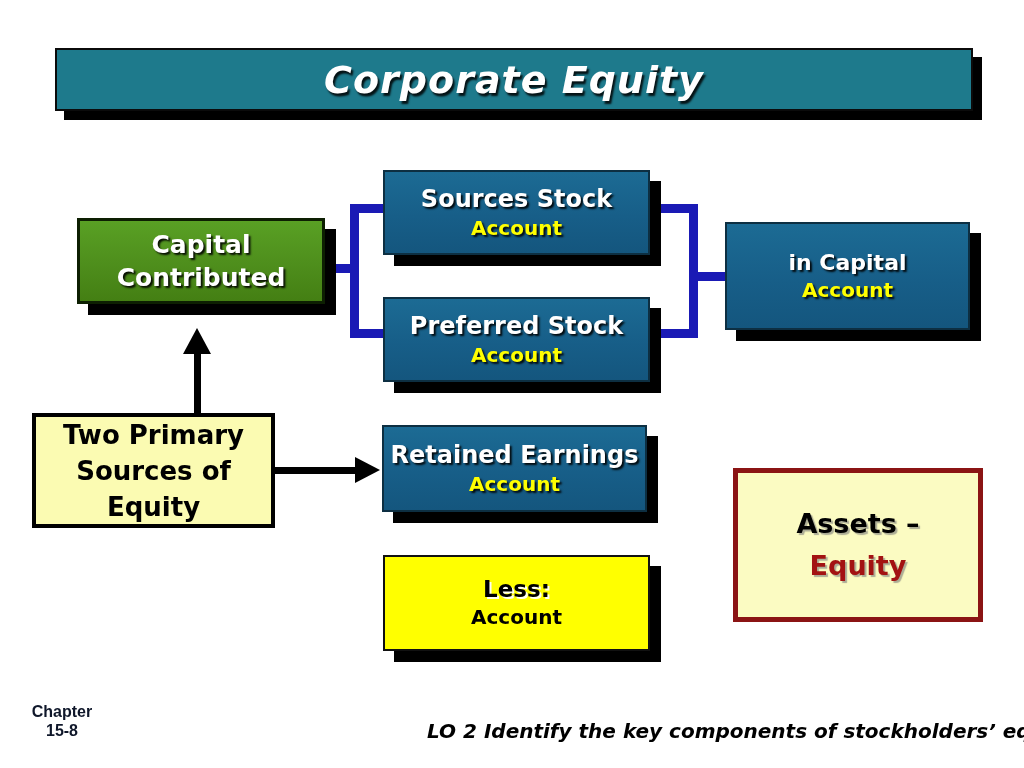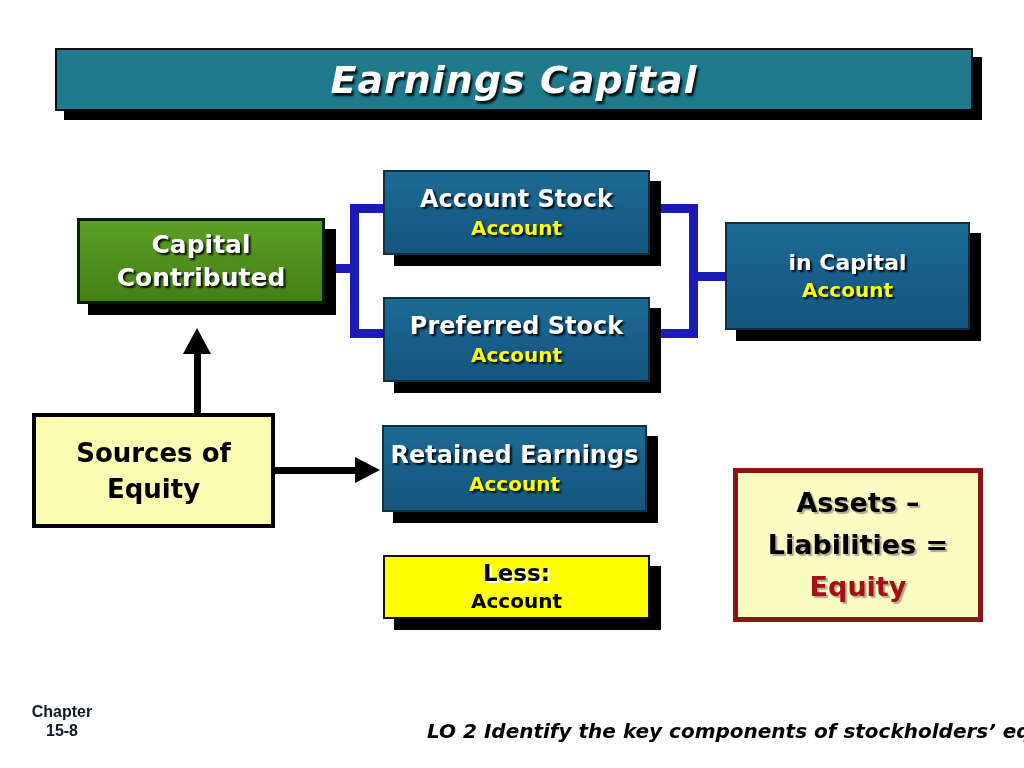--- a/index.html
+++ b/index.html
@@ -50,21 +50,21 @@
     border: 3px solid #0d1f02;
   }
   .green-box .box-title { font-size: 25px; line-height: 33px; }
 
   .common-box   { left: 383px; top: 170px; width: 267px; height: 85px; }
   .preferred-box{ left: 383px; top: 297px; width: 267px; height: 85px; }
   .apic-box     { left: 725px; top: 222px; width: 245px; height: 108px; }
   .retained-box { left: 382px; top: 425px; width: 265px; height: 87px; }
 
   .treasury-box {
-    left: 383px; top: 555px; width: 267px; height: 64px;
+    left: 383px; top: 555px; width: 267px; height: 96px;
     background: #FFFF00;
     border: 2px solid #111;
   }
   .treasury-line {
     color: #000; font-size: 23px; font-weight: bold; line-height: 29px;
     text-shadow: 2px 2px 0 rgba(255,255,255,0.95);
     white-space: nowrap;
   }
   .treasury-account { color: #000; font-size: 20px; font-weight: bold; line-height: 27px; }
 
@@ -117,21 +117,21 @@
   .lesson-objective {
     left: 427px; top: 719px;
     font-size: 20px; font-weight: bold; font-style: italic; color: #000;
     white-space: nowrap;
   }
 </style>
 </head>
 <body>
 
 <div class="abs title-banner">
-  <span class="title-text">Earnings Capital</span>
+  <span class="title-text">Corporate Equity</span>
 </div>
 
 <div class="abs conn" style="left:325px; top:264px; width:34px; height:9px;"></div>
 <div class="abs conn" style="left:350px; top:204px; width:9px; height:134px;"></div>
 <div class="abs conn" style="left:355px; top:204px; width:35px; height:9px;"></div>
 <div class="abs conn" style="left:355px; top:329px; width:35px; height:9px;"></div>
 <div class="abs conn" style="left:645px; top:204px; width:50px; height:9px;"></div>
 <div class="abs conn" style="left:689px; top:204px; width:9px; height:134px;"></div>
 <div class="abs conn" style="left:694px; top:272px; width:32px; height:9px;"></div>
 <div class="abs conn" style="left:645px; top:329px; width:50px; height:9px;"></div>
@@ -140,21 +140,21 @@
 <div class="abs arrow-shaft" style="left:194px; top:350px; width:7px; height:64px;"></div>
 <div class="abs arrow-shaft" style="left:275px; top:467px; width:82px; height:7px;"></div>
 <div class="abs arrowhead-right" style="left:355px; top:457px;"></div>
 
 <div class="abs node green-box shadowed">
   <div class="box-title">Capital</div>
   <div class="box-title">Contributed</div>
 </div>
 
 <div class="abs node blue-box common-box shadowed">
-  <div class="box-title">Account Stock</div>
+  <div class="box-title">Sources Stock</div>
   <div class="account-label">Account</div>
 </div>
 
 <div class="abs node blue-box preferred-box shadowed">
   <div class="box-title">Preferred Stock</div>
   <div class="account-label">Account</div>
 </div>
 
 <div class="abs node blue-box apic-box shadowed">
   <div class="box-title small">in Capital</div>
@@ -165,27 +165,27 @@
   <div class="box-title">Retained Earnings</div>
   <div class="account-label">Account</div>
 </div>
 
 <div class="abs node treasury-box shadowed">
   <div class="treasury-line">Less:</div>
   <div class="treasury-account">Account</div>
 </div>
 
 <div class="abs node two-primary-box">
+  <div class="two-primary-line">Two Primary</div>
   <div class="two-primary-line">Sources of</div>
   <div class="two-primary-line">Equity</div>
 </div>
 
 <div class="abs node equation-box">
   <div class="equation-line">Assets –</div>
-  <div class="equation-line">Liabilities =</div>
   <div class="equation-line equity-red">Equity</div>
 </div>
 
 <div class="abs chapter-label">
   <div>Chapter</div>
   <div>15-8</div>
 </div>
 <div class="abs lesson-objective">LO 2 Identify the key components of stockholders’ equity.</div>
 
 </body></html>

